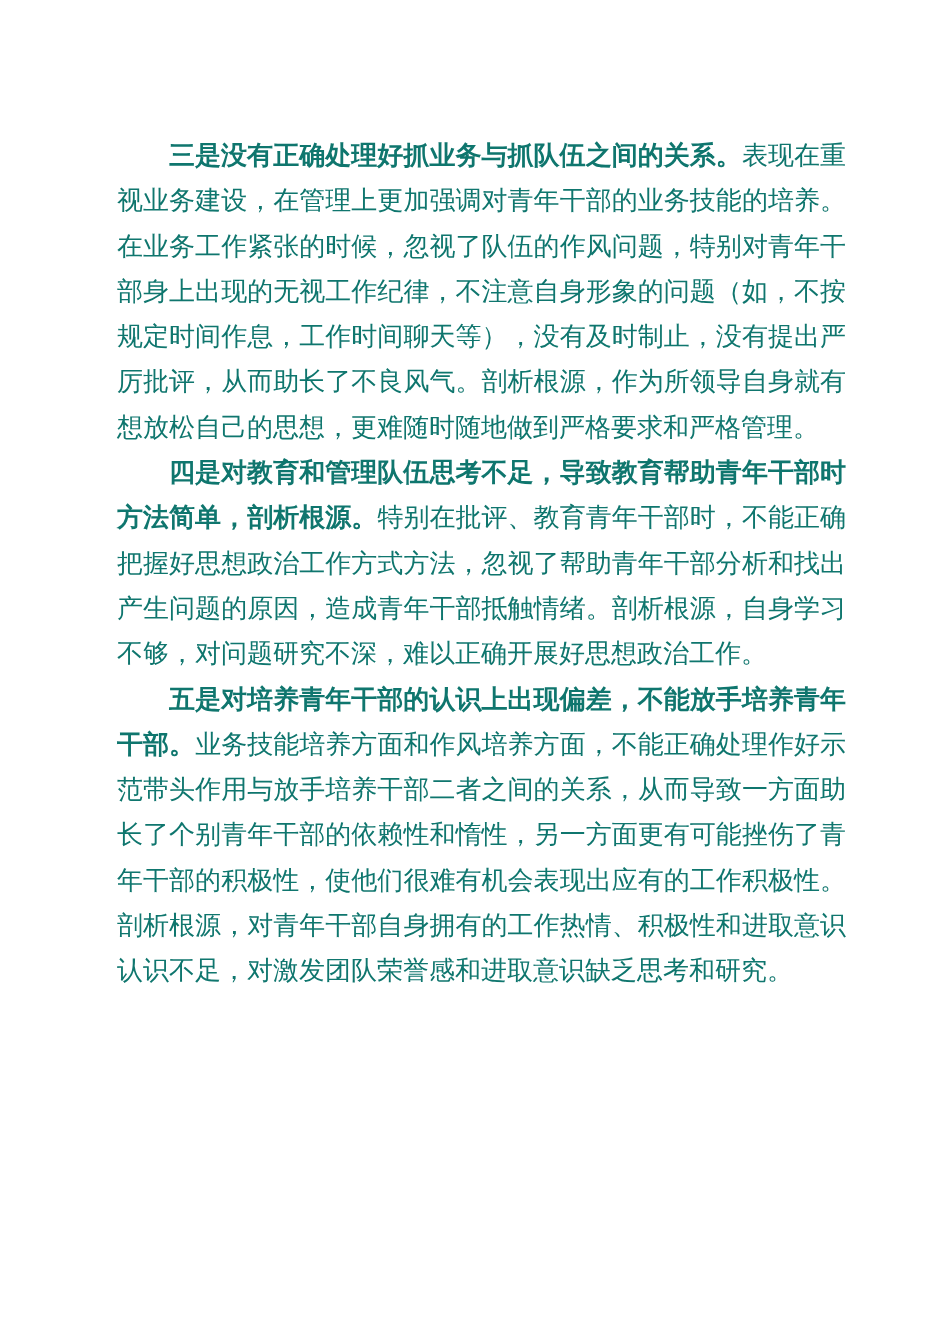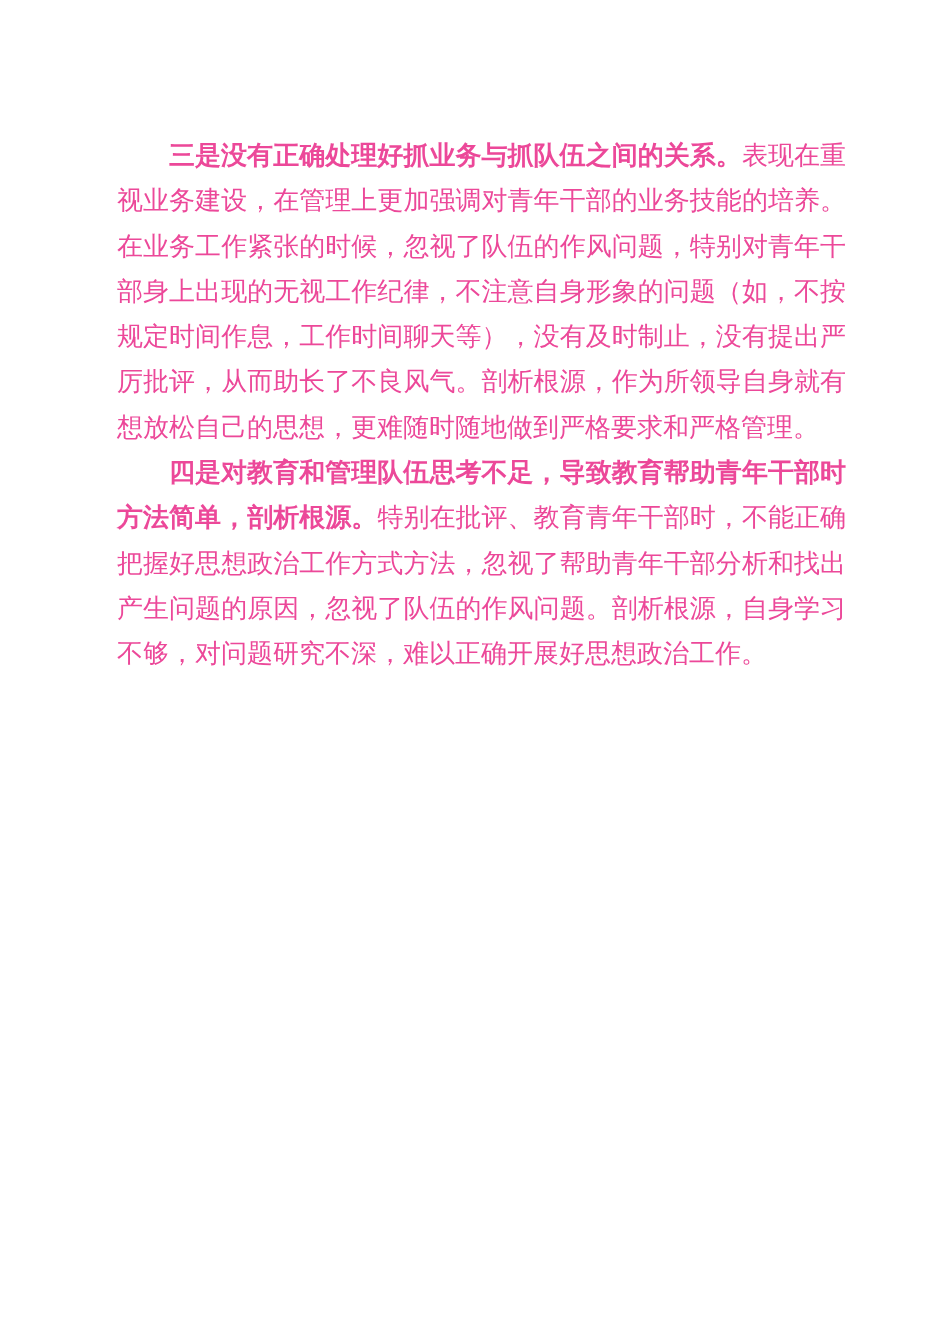--- a/index.html
+++ b/index.html
@@ -21,32 +21,33 @@
     background: #ffffff;
     color: #000000;
   }
   .para {
     margin: 0;
     font-size: 26px;
     line-height: 45.3px;
     text-align: justify;
     text-justify: inter-ideograph;
     text-indent: 2em;
-    color: #ec4899;
+    color: #0f766e;
     letter-spacing: 0;
     word-break: break-all;
   }
   .para .lead {
     font-weight: 700;
   }
   .para .body-text {
     font-weight: 400;
   }
 </style>
 </head>
 <body>
 
 <div class="page">
   <p class="para"><span class="lead">三是没有正确处理好抓业务与抓队伍之间的关系。</span><span class="body-text">表现在重视业务建设，在管理上更加强调对青年干部的业务技能的培养。在业务工作紧张的时候，忽视了队伍的作风问题，特别对青年干部身上出现的无视工作纪律，不注意自身形象的问题（如，不按规定时间作息，工作时间聊天等），没有及时制止，没有提出严厉批评，从而助长了不良风气。剖析根源，作为所领导自身就有想放松自己的思想，更难随时随地做到严格要求和严格管理。</span></p>
 
-  <p class="para"><span class="lead">四是对教育和管理队伍思考不足，导致教育帮助青年干部时方法简单，剖析根源。</span><span class="body-text">特别在批评、教育青年干部时，不能正确把握好思想政治工作方式方法，忽视了帮助青年干部分析和找出产生问题的原因，忽视了队伍的作风问题。剖析根源，自身学习不够，对问题研究不深，难以正确开展好思想政治工作。</span></p>
+  <p class="para"><span class="lead">四是对教育和管理队伍思考不足，导致教育帮助青年干部时方法简单，剖析根源。</span><span class="body-text">特别在批评、教育青年干部时，不能正确把握好思想政治工作方式方法，忽视了帮助青年干部分析和找出产生问题的原因，造成青年干部抵触情绪。剖析根源，自身学习不够，对问题研究不深，难以正确开展好思想政治工作。</span></p>
 
+  <p class="para"><span class="lead">五是对培养青年干部的认识上出现偏差，不能放手培养青年干部。</span><span class="body-text">业务技能培养方面和作风培养方面，不能正确处理作好示范带头作用与放手培养干部二者之间的关系，从而导致一方面助长了个别青年干部的依赖性和惰性，另一方面更有可能挫伤了青年干部的积极性，使他们很难有机会表现出应有的工作积极性。剖析根源，对青年干部自身拥有的工作热情、积极性和进取意识认识不足，对激发团队荣誉感和进取意识缺乏思考和研究。</span></p>
 </div>
 
 </body></html>

